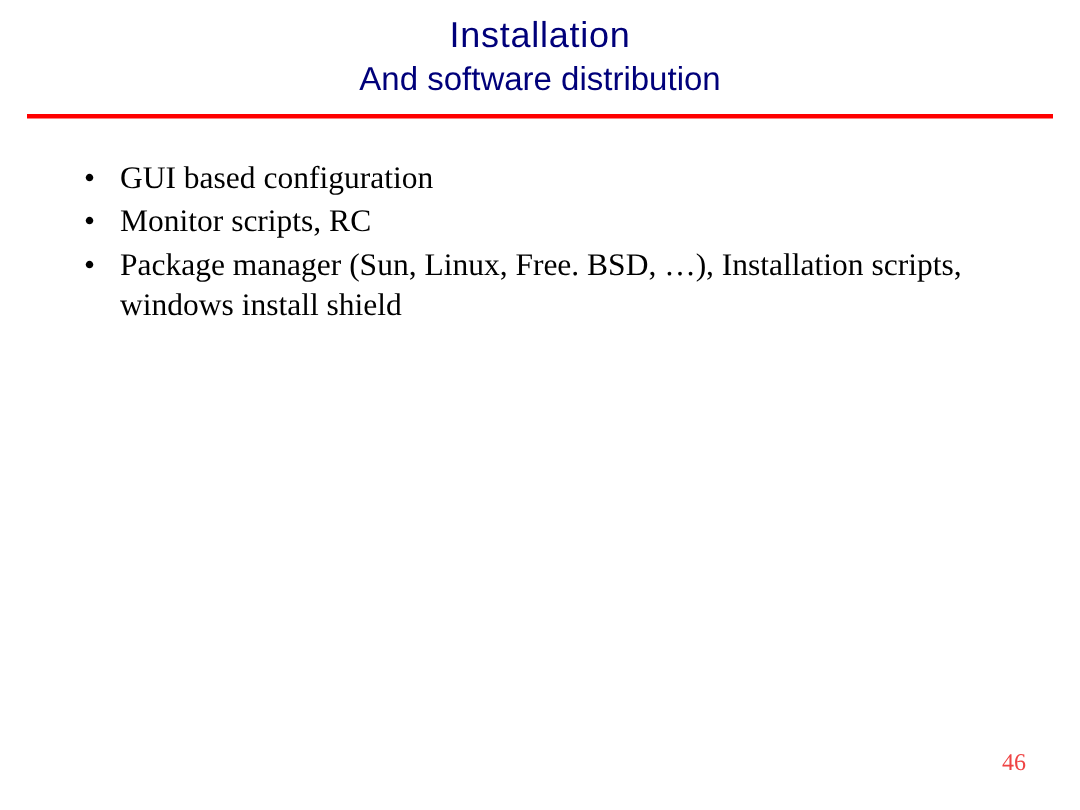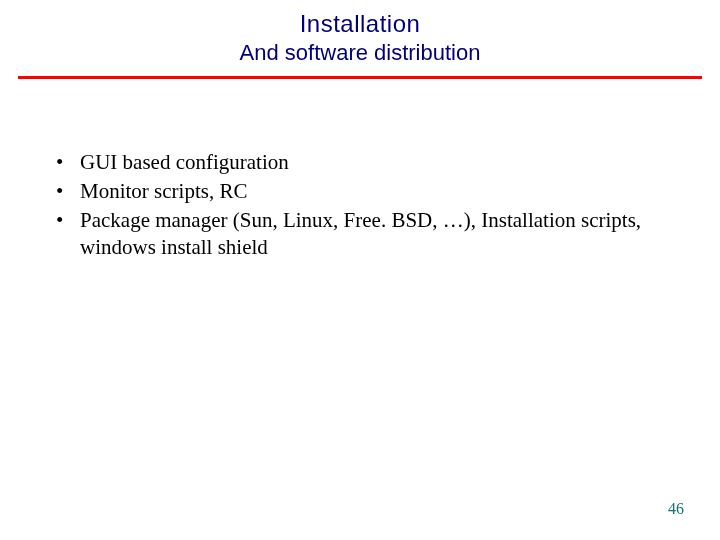--- a/index.html
+++ b/index.html
@@ -1,24 +1,24 @@
 <!DOCTYPE html>
 <html><head>
   <meta charset="utf-8">
   <style>
     * { margin: 0; padding: 0; box-sizing: border-box; }
     html, body { width: 720px; height: 540px; background: #fff; font-family: 'Times New Roman', Times, serif; color: #000; }
     .slide { width: 720px; height: 540px; position: relative; }
     .title { text-align: center; font-family: Impact, 'Arial Black', Haettenschweiler, sans-serif; font-weight: 400; font-size: 24px; color: #00007a; margin-top: 10px; letter-spacing: 0.5px; }
     .subtitle { text-align: center; font-family: Impact, 'Arial Black', Haettenschweiler, sans-serif; font-weight: 400; font-size: 22px; color: #00007a; margin-top: 2px; }
     .rule { width: 684px; height: 3px; background: #ff0000; margin: 10px auto 0 auto; }
-    .bullets { list-style: none; margin-top: 70px; margin-left: 52px; width: 600px; }
+    .bullets { list-style: none; margin-top: 26px; margin-left: 52px; width: 600px; }
     .bullets li { position: relative; padding-left: 28px; font-size: 21px; line-height: 1.28; margin-bottom: 2px; }
     .bullets li::before { content: '•'; position: absolute; left: 4px; top: 0; font-size: 21px; }
-    .page-number { position: absolute; right: 36px; bottom: 32px; font-size: 16px; color: #0f766e; }
+    .page-number { position: absolute; right: 36px; bottom: 32px; font-size: 16px; color: #ef4444; }
   </style>
 </head>
 <body>
 
 <div class="slide">
   <h1 class="title">Installation</h1>
   <h2 class="subtitle">And software distribution</h2>
   <div class="rule"></div>
   <ul class="bullets">
     <li>GUI based configuration</li>

